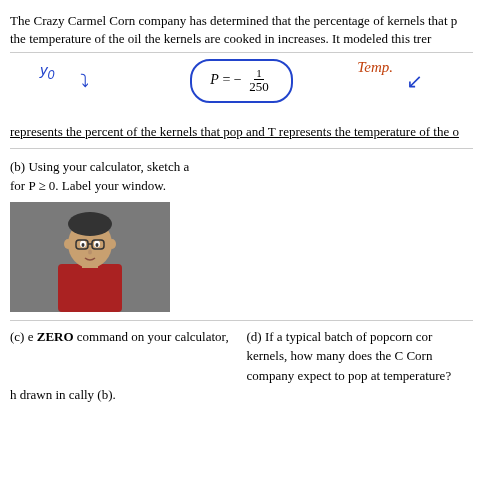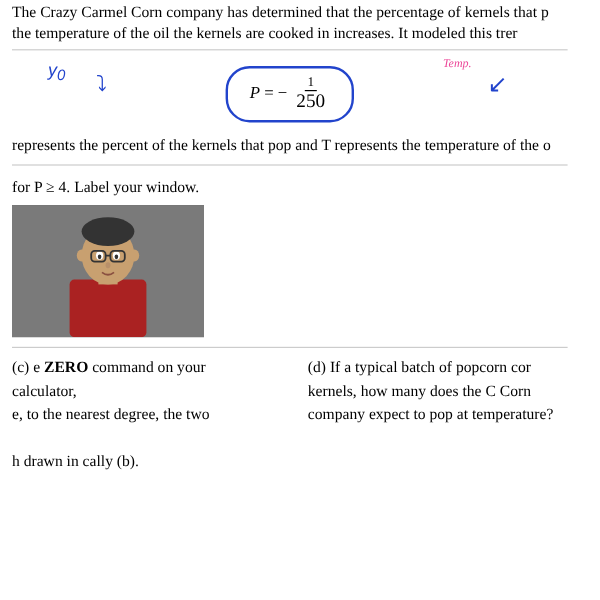--- a/index.html
+++ b/index.html
@@ -10,34 +10,34 @@
       font-family: 'Times New Roman', Times, serif;
       font-size: 13px;
       overflow: hidden;
       position: relative;
     }
 
     .page {
       width: 483px;
       height: 500px;
       position: relative;
-      padding: 1px 10px;
+      padding: 12px 10px;
     }
 
     .intro-text {
       font-size: 13px;
       line-height: 1.4;
       margin-bottom: 6px;
       border-bottom: 1px solid #ccc;
       padding-bottom: 4px;
     }
 
     .formula-section {
       display: flex;
-      align-items: center;
+      align-items: flex-start;
       justify-content: center;
       position: relative;
       margin: 6px 0 4px 0;
       height: 60px;
     }
 
     .annotation-y0 {
       position: absolute;
       left: 30px;
       top: 2px;
@@ -76,46 +76,47 @@
     }
 
     .fraction .numerator {
       border-bottom: 1px solid #000;
       padding: 0 2px;
       font-size: 11px;
     }
 
     .fraction .denominator {
       padding: 0 2px;
-      font-size: 16px;
+      font-size: 13px;
     }
 
     .annotation-temp {
       position: absolute;
       right: 80px;
       top: 0px;
-      color: #ec4899;
-      font-size: 10px;
+      color: #c2410c;
+      font-size: 15px;
       font-style: italic;
     }
 
     .annotation-arrow2 {
       position: absolute;
       right: 55px;
       top: 12px;
       color: #2244cc;
       font-size: 22px;
     }
 
     .represents-text {
       font-size: 13px;
       line-height: 1.4;
       margin-bottom: 8px;
       border-bottom: 1px solid #ccc;
       padding-bottom: 6px;
+      text-decoration: underline;
     }
 
     .two-col {
       display: flex;
       gap: 10px;
       margin-bottom: 8px;
     }
 
     .col-left {
       flex: 1;
@@ -160,21 +161,20 @@
     .col-bottom-left {
       flex: 1;
       font-size: 13px;
       line-height: 1.5;
     }
 
     .col-bottom-right {
       flex: 1;
       font-size: 13px;
       line-height: 1.5;
-      margin-left: 20px;
     }
 
     .bold-word {
       font-weight: bold;
     }
   </style>
 </head>
 <body>
 
 <div class="page">
@@ -201,21 +201,22 @@
 
     <div class="annotation-arrow2" style="color:#2244cc; position:absolute; right:50px; top:10px; font-size:20px;">↙</div>
   </div>
 
   <div class="represents-text">
     <span>represents the percent of the kernels that pop and T represents the temperature of the o</span>
   </div>
 
   <div class="two-col">
     <div class="col-right">
-      <div>for P ≥ 4.  Label your window.</div>
+      <div>(b) Using your calculator, sketch a</div>
+      <div>for P ≥ 0.  Label your window.</div>
 
       <div class="video-thumb">
         <svg class="person-svg" viewBox="0 0 160 110" xmlns="http://www.w3.org/2000/svg">
 
           <rect width="160" height="110" fill="#7a7a7a"></rect>
 
           <rect x="48" y="62" width="64" height="48" rx="4" fill="#aa2222"></rect>
 
           <rect x="72" y="52" width="16" height="14" fill="#c8a070"></rect>
 
@@ -243,21 +244,20 @@
     </div>
   </div>
 
   <div class="divider-h"></div>
 
   <div class="two-col-bottom">
     <div class="col-bottom-left">
       <span>(c) </span>
       <span>e <span class="bold-word">ZERO</span> command on your calculator,</span>
       <br>
-      <span>e, to the nearest degree, the two</span>
       <br>
       <br>
       <span>h drawn in cally (b).</span>
     </div>
     <div class="col-bottom-right">
       <span>(d) </span>
       <span>If a typical batch of popcorn cor kernels, how many does the C Corn company expect to pop at temperature?</span>
     </div>
   </div>
 

